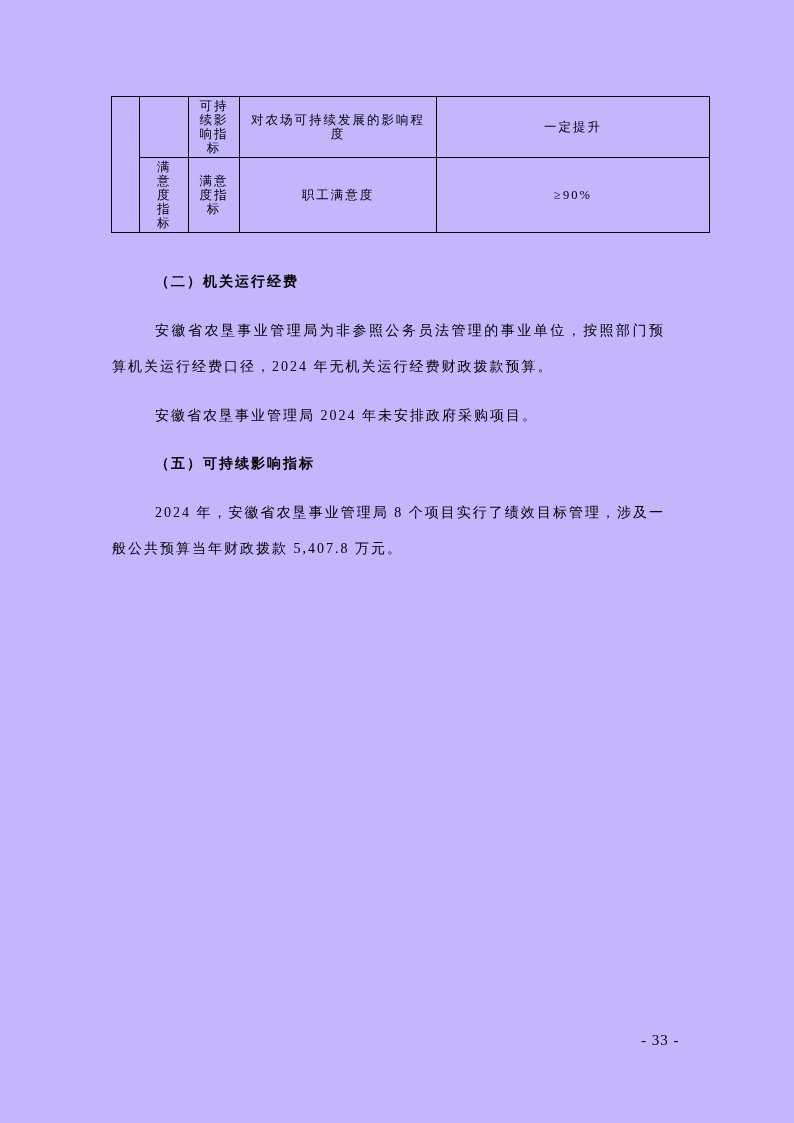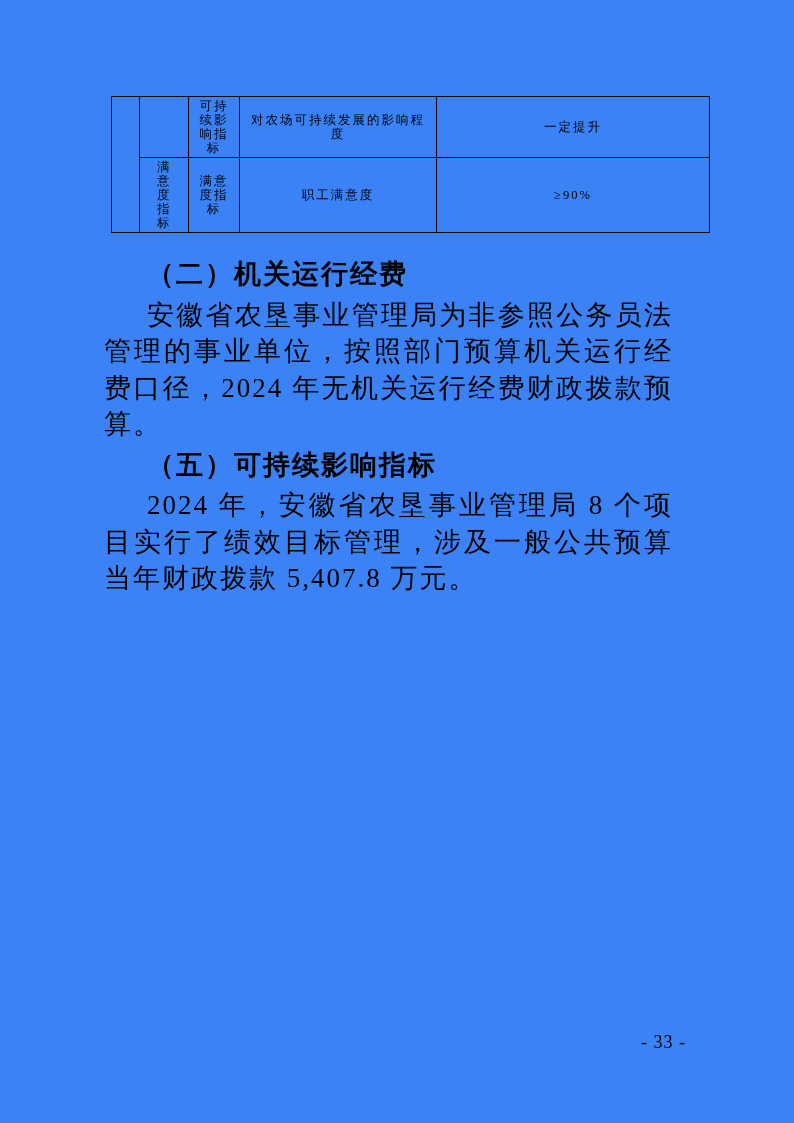--- a/index.html
+++ b/index.html
@@ -4,21 +4,21 @@
 <style>
   html, body {
     margin: 0;
     padding: 0;
     background: #ffffff;
   }
   .page {
     position: relative;
     width: 794px;
     height: 1123px;
-    background: #3b82f6;
+    background: #c4b5fd;
     color: #000000;
     font-family: "Liberation Serif", "DejaVu Serif", serif;
     overflow: hidden;
   }
 
   
   .indicator-table {
     position: absolute;
     left: 111px;
     top: 96px;
@@ -49,36 +49,36 @@
     left: 100px;
     top: 252px;
     width: 577px;
     font-size: 21.5px;
     line-height: 36.5px;
     letter-spacing: 2px;
     text-align: justify;
   }
   .content p,
   .content h3 {
-    margin: 4px;
+    margin: 12px;
     padding: 0;
     text-indent: 43px;
-    font-size: 27px;
+    font-size: 14px;
     font-weight: normal;
   }
   .content h3 {
     font-weight: bold;
   }
 
   
   .page-number {
     position: absolute;
     left: 641px;
     top: 1032px;
-    font-size: 18px;
+    font-size: 15px;
     letter-spacing: 1px;
     white-space: nowrap;
   }
 </style>
 </head>
 <body>
 
 <div class="page">
 
   <table class="indicator-table">
@@ -103,20 +103,21 @@
         <td class="c4">职工满意度</td>
         <td class="c5">≥90%</td>
       </tr>
     </tbody>
   </table>
 
   <div class="content">
     <h3>（二）机关运行经费</h3>
     <p>安徽省农垦事业管理局为非参照公务员法管理的事业单位，按照部门预算机关运行经费口径，2024 年无机关运行经费财政拨款预算。</p>
 
+    <p>安徽省农垦事业管理局 2024 年未安排政府采购项目。</p>
 
 
     <h3>（五）可持续影响指标</h3>
     <p>2024 年，安徽省农垦事业管理局 8 个项目实行了绩效目标管理，涉及一般公共预算当年财政拨款 5,407.8 万元。</p>
   </div>
 
   <div class="page-number">- 33 -</div>
 
 </div>
 

